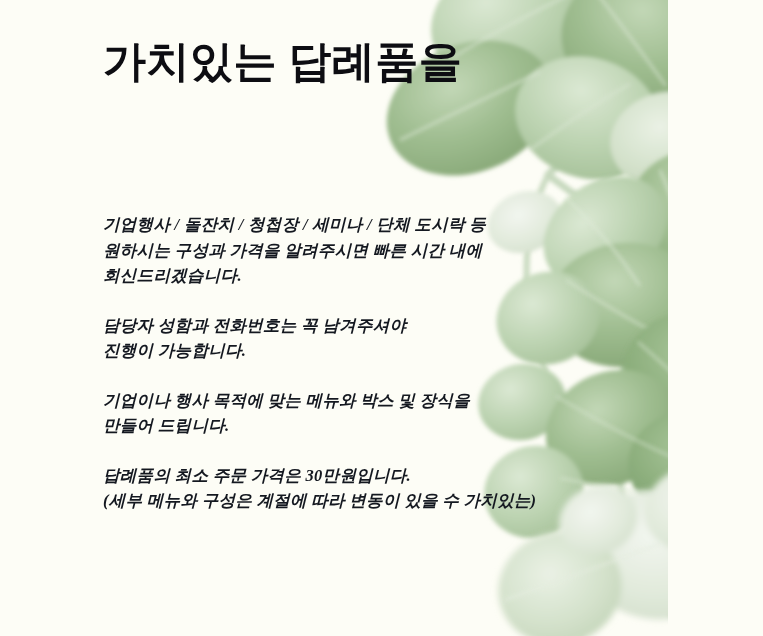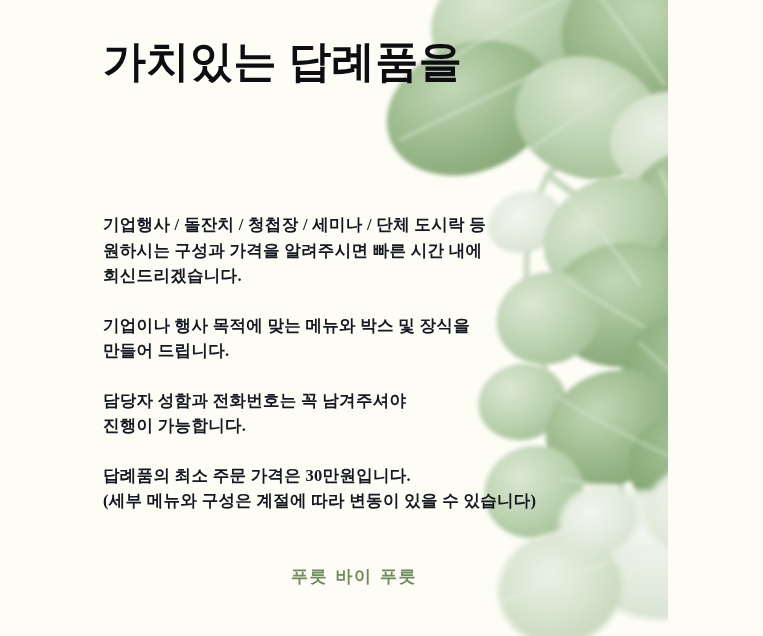--- a/index.html
+++ b/index.html
@@ -62,20 +62,21 @@
     position: absolute;
     left: 103px;
     top: 212px;
     width: 560px;
     color: #141820;
     font-family: "Liberation Serif", "DejaVu Serif", serif;
     font-weight: 700;
     font-size: 16.5px;
     line-height: 25.5px;
     letter-spacing: 0.3px;
+    font-style: italic;
   }
   .para {
     margin: 0 0 24px 0;
     white-space: pre-line;
   }
   .para:last-child { margin-bottom: 0; }
 
   .signature {
     position: absolute;
     left: 0;
@@ -211,24 +212,23 @@
   <div id="content">
 
     <div class="headline">
       <div class="headline-line-1">가치있는 답례품을</div>
     </div>
 
     <div class="body-block">
       <p class="para">기업행사 / 돌잔치 / 청첩장 / 세미나 / 단체 도시락 등
 원하시는 구성과 가격을 알려주시면 빠른 시간 내에
 회신드리겠습니다.</p>
+      <p class="para">담당자 성함과 전화번호는 꼭 남겨주셔야
+진행이 가능합니다.</p>
       <p class="para">기업이나 행사 목적에 맞는 메뉴와 박스 및 장식을
 만들어 드립니다.</p>
-      <p class="para">담당자 성함과 전화번호는 꼭 남겨주셔야
-진행이 가능합니다.</p>
       <p class="para">답례품의 최소 주문 가격은 30만원입니다.
-(세부 메뉴와 구성은 계절에 따라 변동이 있을 수 있습니다)</p>
+(세부 메뉴와 구성은 계절에 따라 변동이 있을 수 가치있는)</p>
     </div>
 
-    <div class="signature">푸릇 바이 푸릇</div>
 
   </div>
 </div>
 
 </body></html>

